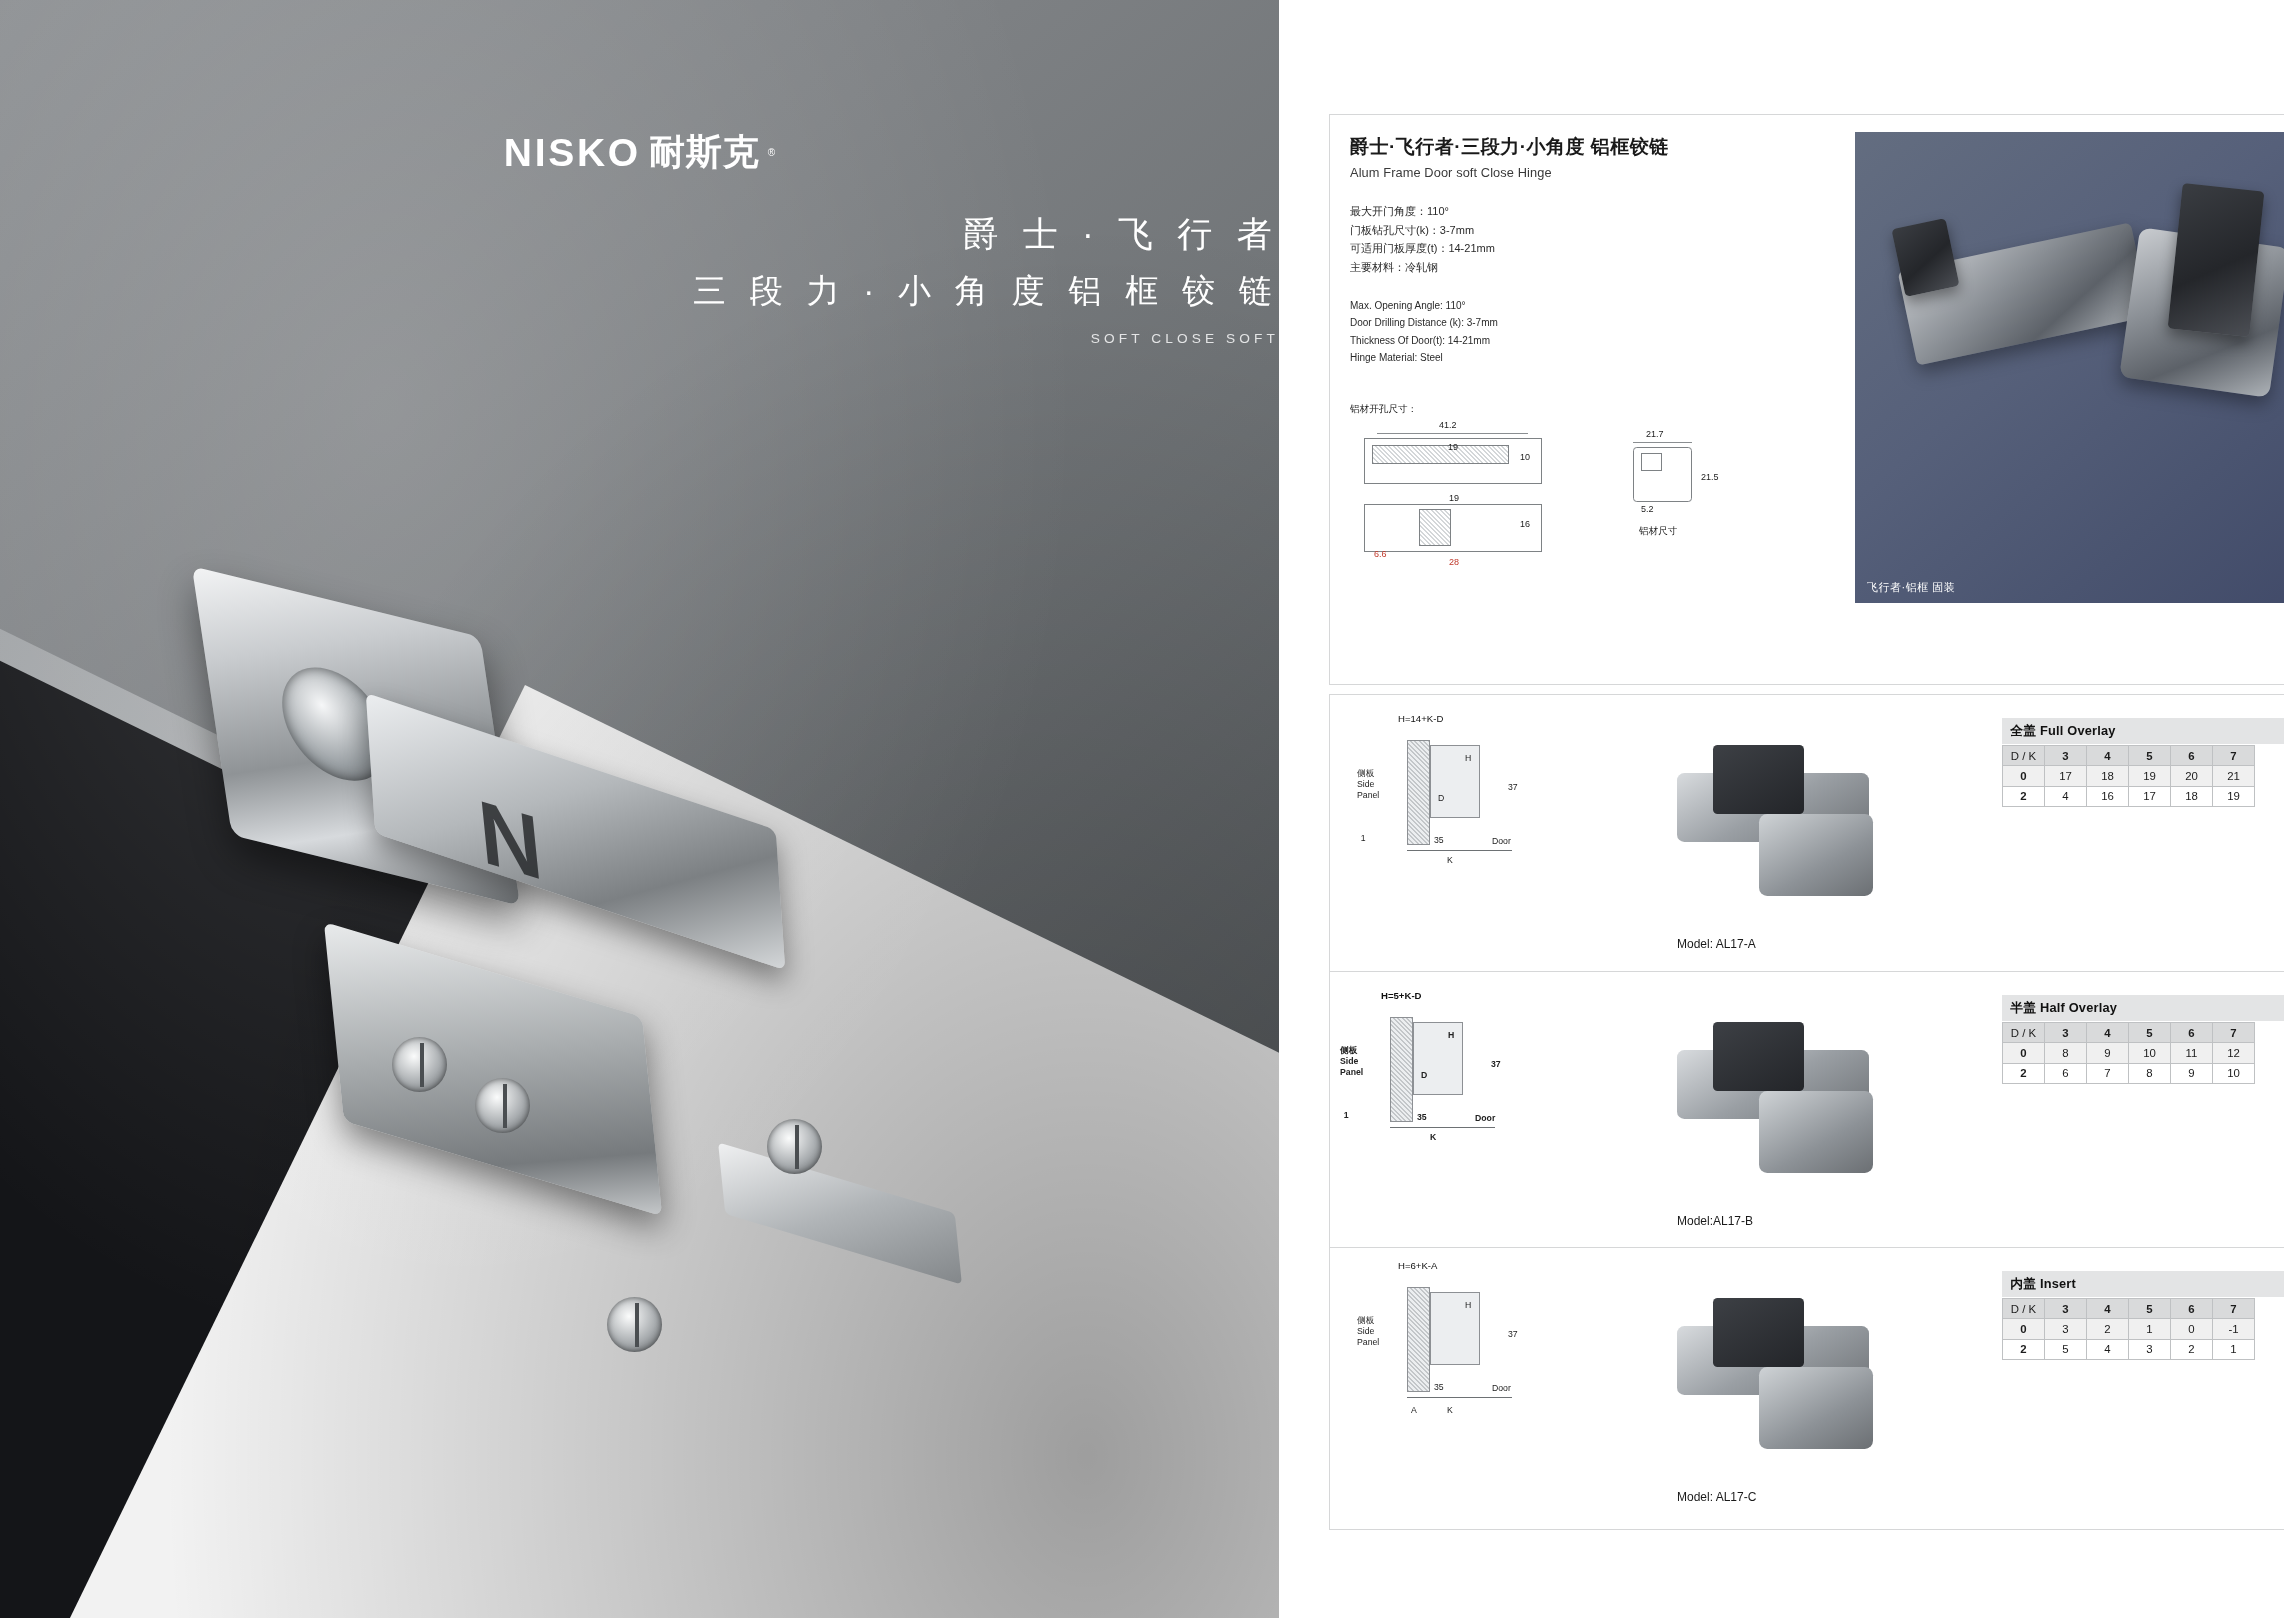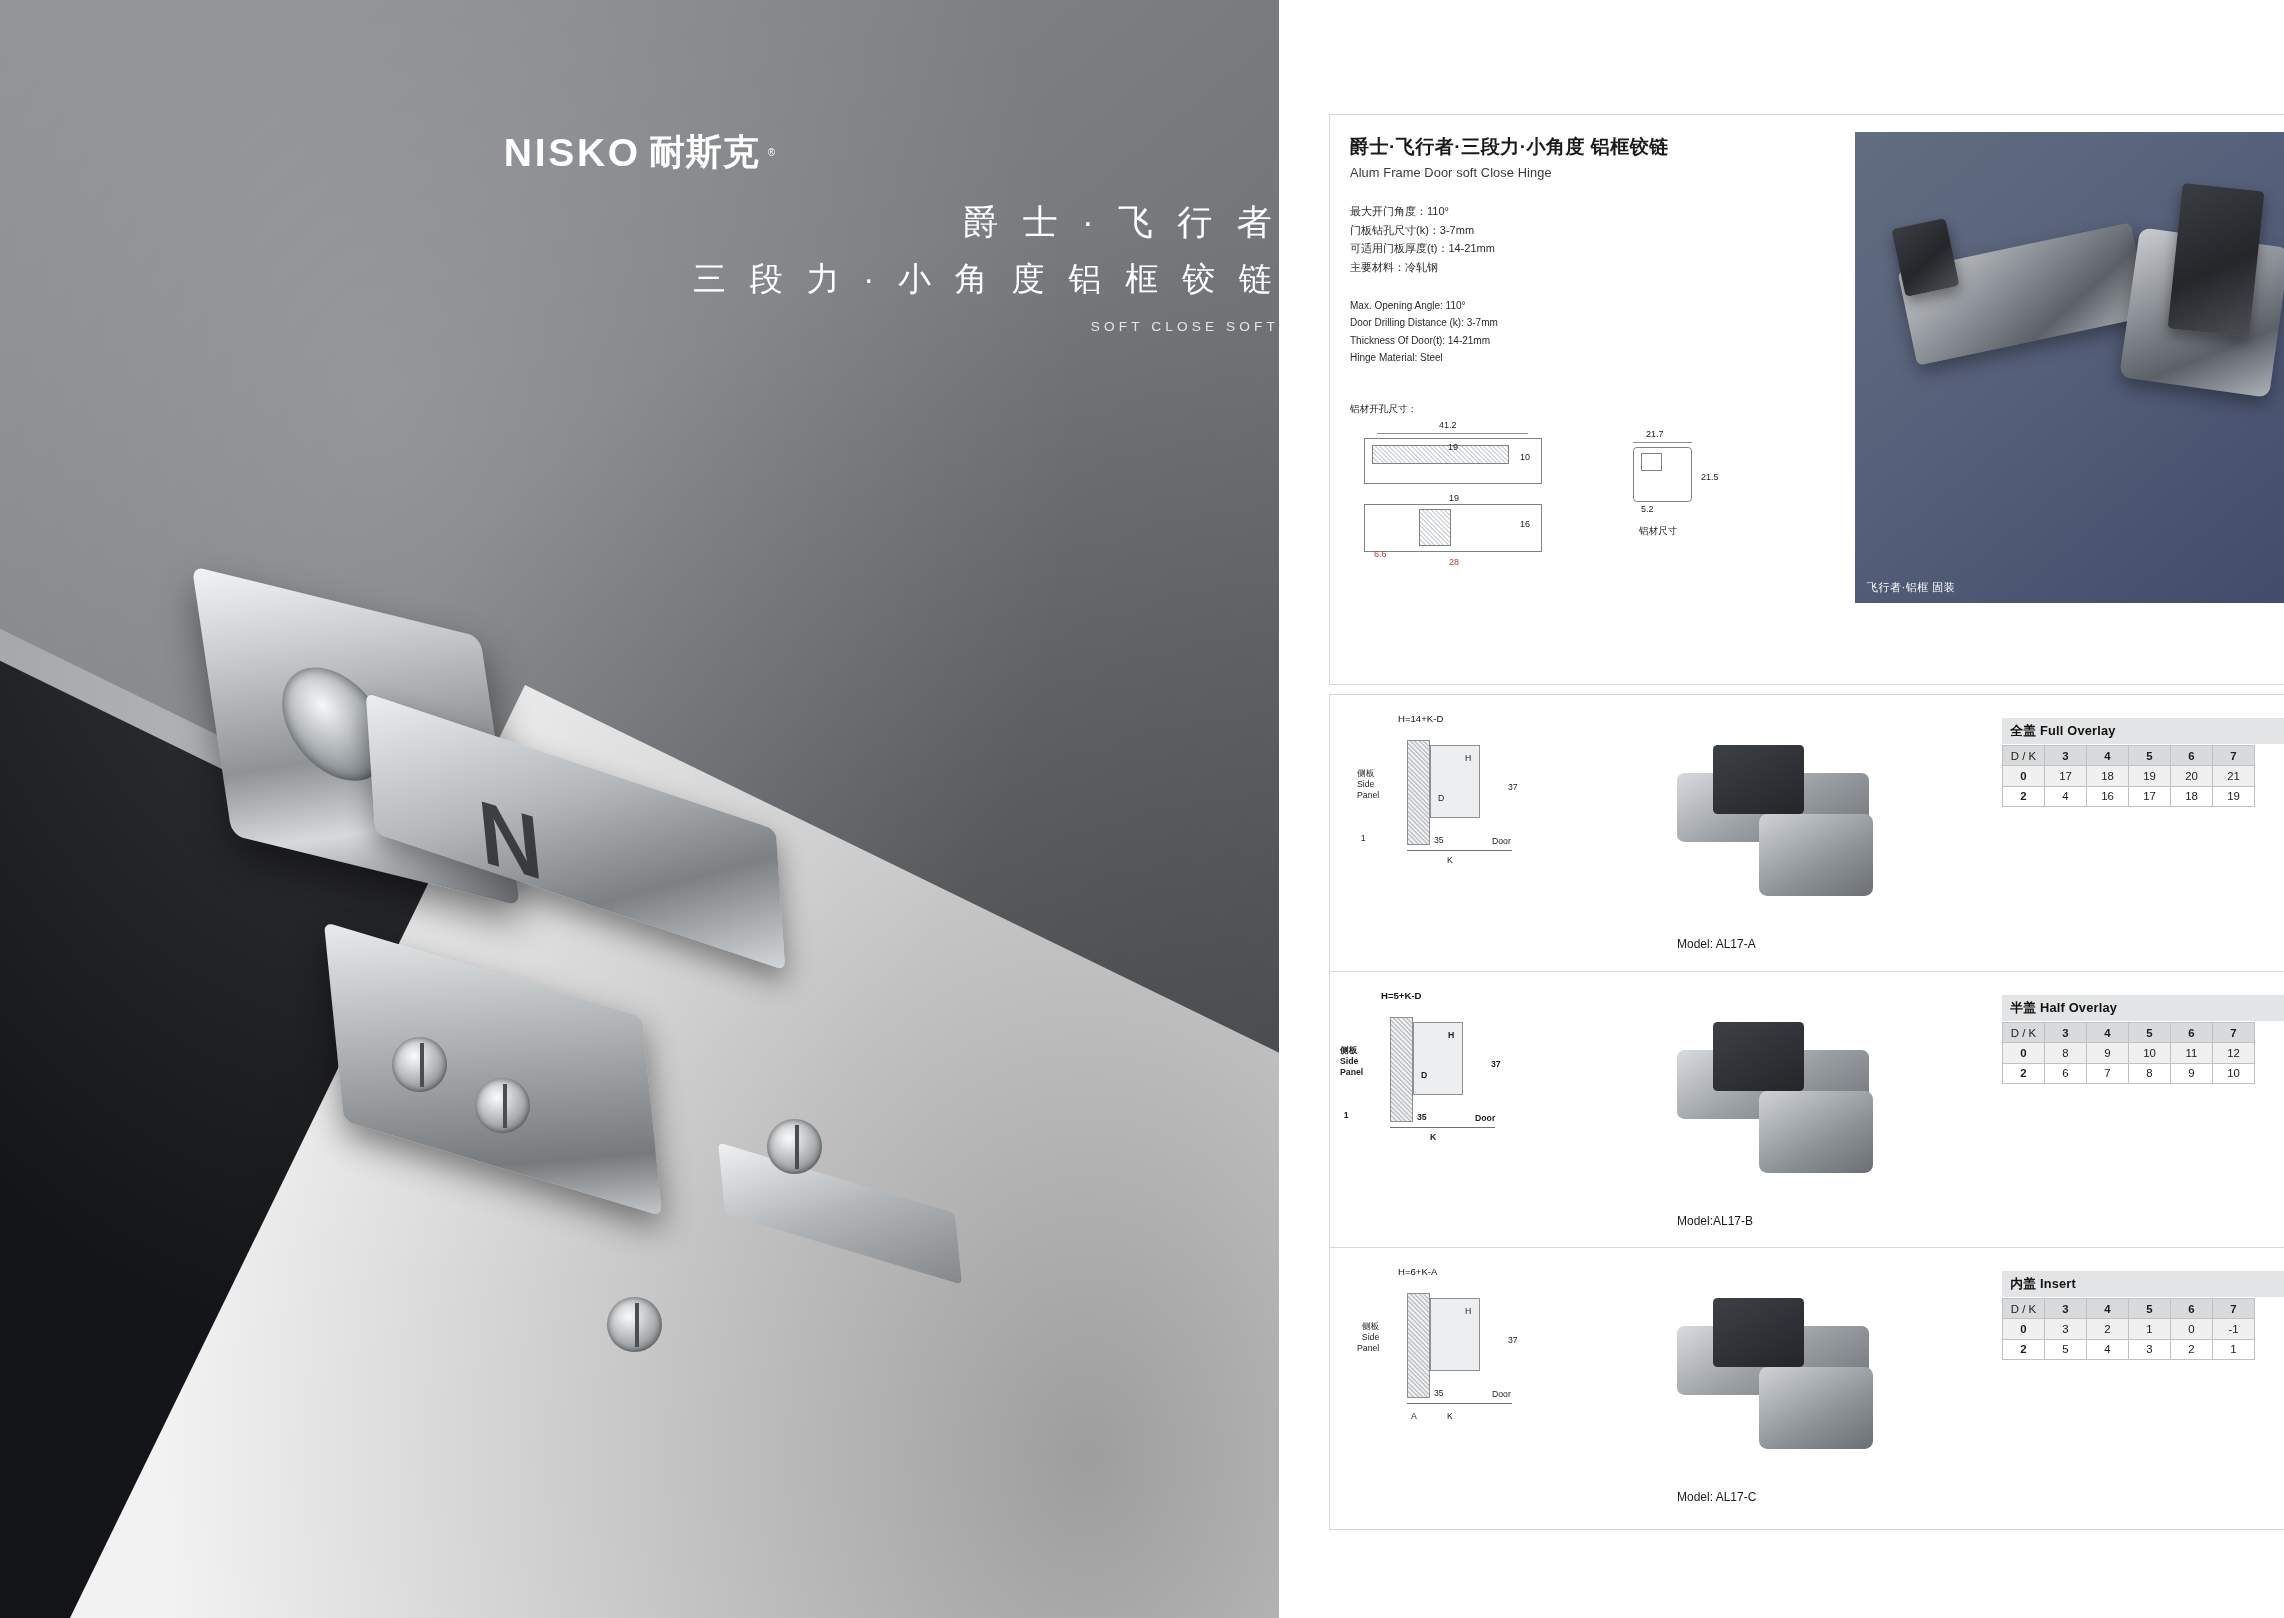--- a/index.html
+++ b/index.html
@@ -56,21 +56,21 @@
   .logo-mark {
     font-size: 39px; font-weight: 700; letter-spacing: 2.7px;
     font-family: "Liberation Sans", sans-serif;
     color: #ffffff;
   }
   .logo-cn {
     font-size: 36px; font-weight: 700; letter-spacing: 0.9px; color: #ffffff;
   }
   .logo-reg { font-size: 10px; vertical-align: super; color:#ffffff; }
   .title-cn1 {
-    margin-top: 22px;
+    margin-top: 34px;
     font-size: 35px; letter-spacing: 7.3px; color: #ffffff; font-weight: 500;
   }
   .title-cn2 {
     margin-top: 11px;
     font-size: 33px; letter-spacing: 7.3px; color: #ffffff; font-weight: 500;
   }
   .title-en {
     margin-top: 17.4px;
     font-size: 13.7px; letter-spacing: 4.1px; color: #e4e5e6; font-weight: 400;
   }
@@ -411,21 +411,21 @@
           <td>7</td>
           <td>8</td>
           <td>9</td>
           <td>10</td>
         </tr>
       </tbody>
         </table>
     </div>
 
     <div class="panel p4">
-      <div class="diagram" style="left:27px; top:18px; width:201px; height:247px;text-align:right;">
+      <div class="diagram" style="left:27px; top:12px; width:201px; height:247px;">
         <div class="dtitle" style="left:41px; top:0;">H=6+K-A</div>
         <div class="dlabel" style="left:0; top:55px; white-space:pre; line-height:1.25;">侧板
 Side
 Panel</div>
         <div class="dhatch" style="left:50px; top:27px; width:23px; height:105px;"></div>
         <div class="dbox" style="left:73px; top:32px; width:50px; height:73px;"></div>
         <div class="dline" style="left:50px; top:137px; width:105px; height:1.4px;"></div>
         <div class="dlabel" style="left:108px; top:40px;">H</div>
         <div class="dlabel" style="left:54px; top:145px;">A</div>
         <div class="dlabel" style="left:90px; top:145px;">K</div>

